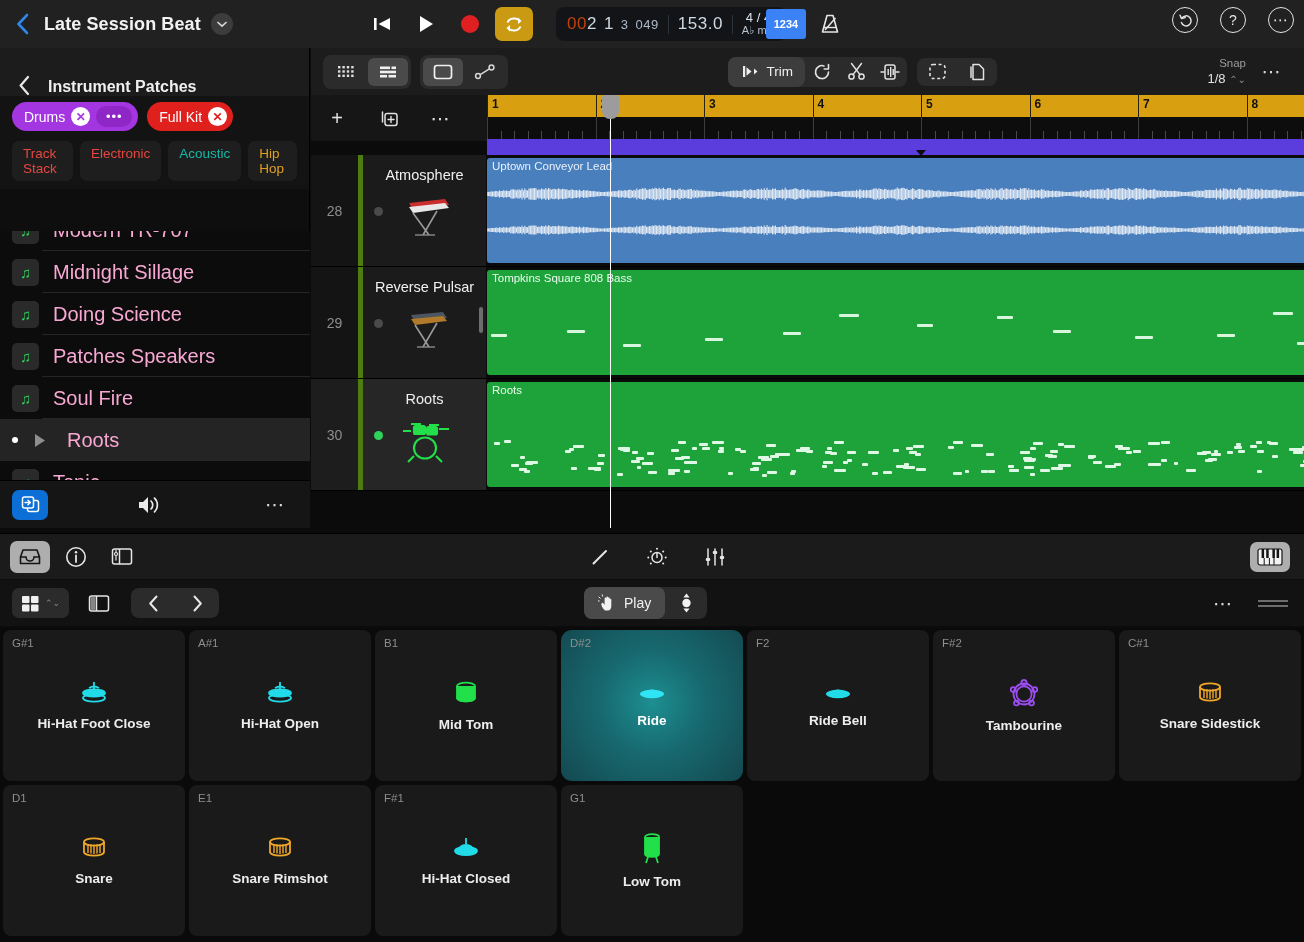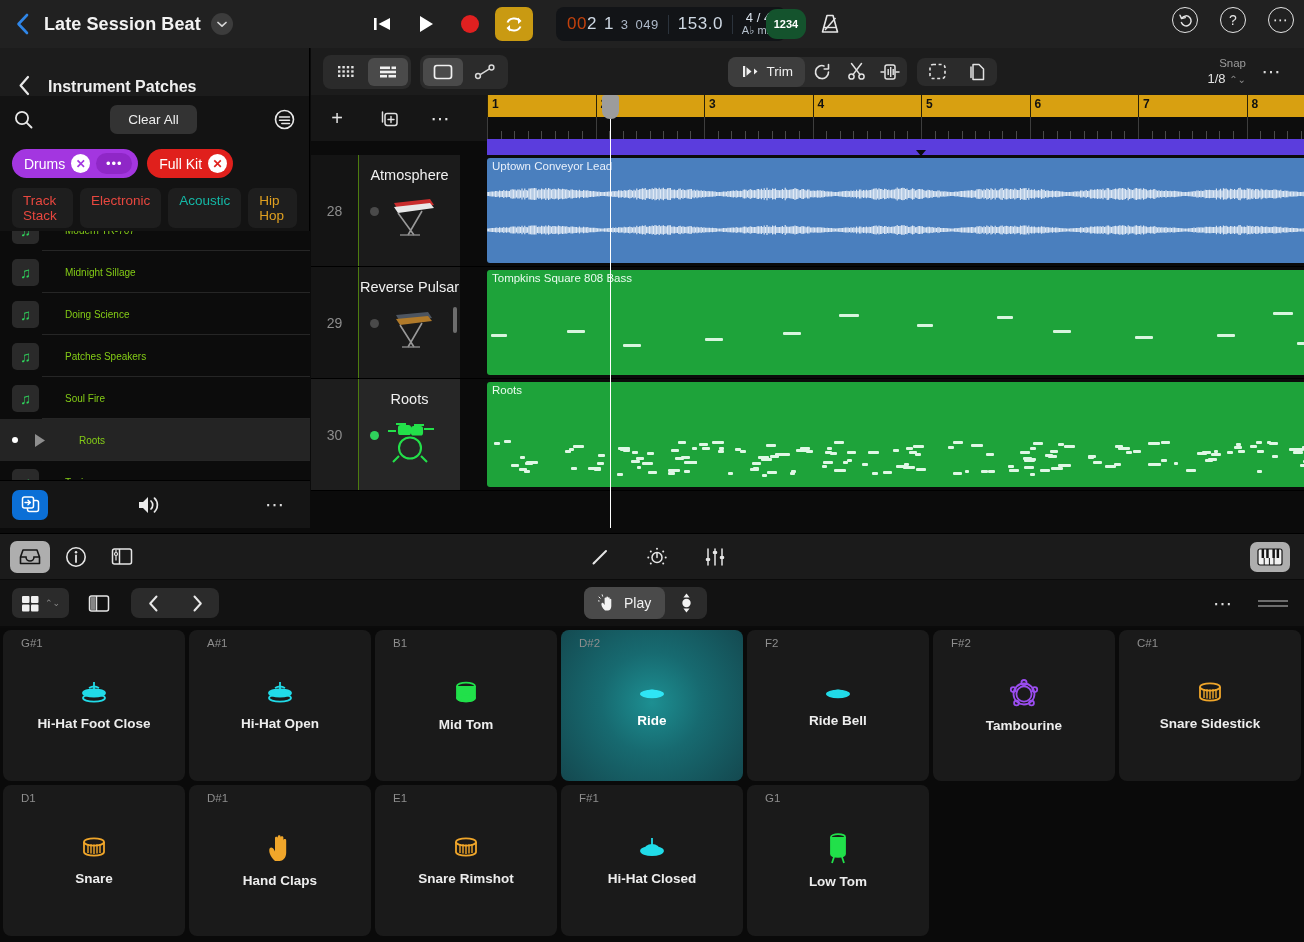--- a/index.html
+++ b/index.html
@@ -43,21 +43,21 @@
   .lcd-seg { display:flex; align-items:baseline; color:#cfd9e4; font-size:17px; letter-spacing:.5px;}
   .lcd-dim { color:#c2410c; }
   .lcd-small { font-size:13px; color:#aebaca; }
   .lcd-div { width:1px; height:19px; background:#2b333c; margin:0 9px; }
   .lcd-sig { display:flex; flex-direction:column; align-items:center; line-height:1.05; }
   .lcd-sig .num { font-size:13px; color:#d7e0ea; }
   .lcd-sig .key { font-size:11px; color:#b6c1cd; }
 
   .count-btn {
     position:absolute; left:766px; top:9px; width:40px; height:30px;
-    border-radius:11px; background:#14532d; display:flex; align-items:center; justify-content:center;
+    border-radius:3px; background:#3b82f6; display:flex; align-items:center; justify-content:center;
     font-size:11px; font-weight:700; color:#fff;
   }
   .metro-btn { position:absolute; left:812px; top:8px; width:36px; height:32px; display:flex; align-items:center; justify-content:center; }
 
   .top-right { position:absolute; right:10px; top:7px; display:flex; gap:22px; align-items:center; }
   .circ-icon { width:26px; height:26px; border-radius:50%; border:1.6px solid #e4e4e4;
     display:flex; align-items:center; justify-content:center; font-size:14px; color:#e4e4e4; }
 
   
   .leftpanel {
@@ -90,21 +90,21 @@
   .cat { background:#1e1e1e; border-radius:7px; padding:5px 11px; font-size:13.5px; }
   .cat.c-red { color:#e8473f; }
   .cat.c-org { color:#14b8a6; }
   .cat.c-amb { color:#e0a020; }
 
   .patchlist { position:absolute; top:183px; left:0; width:310px; height:258px; overflow:hidden; background:#0c0c0c; }
   .patch-row { height:42px; display:flex; align-items:center; padding-left:12px; position:relative; }
   .patch-row .sep { position:absolute; left:42px; right:0; bottom:0; height:1px; background:#262626; }
   .patch-ico { width:27px; height:27px; border-radius:5px; background:#2a2a2a; display:flex;
      align-items:center; justify-content:center; color:#2fd35c; font-size:15px; }
-  .patch-name { margin-left:26px; font-size:10px; color:#84cc16; }
+  .patch-name { margin-left:14px; font-size:20px; color:#f9a8d4; }
   .patch-row.sel { background:#242424; }
   .patch-row.sel .patch-ico { background:transparent; color:#9a9a9a; font-size:15px; }
   .bullet { position:absolute; left:12px; width:6px; height:6px; border-radius:50%; background:#fff; }
   .patch-row.sel .patch-ico { margin-left:14px; }
 
   .lp-bottom { position:absolute; bottom:0; left:0; width:310px; height:48px; background:#151515;
      display:flex; align-items:center; border-top:1px solid #000; }
   .lp-bottom .blue {
     margin-left:12px; width:36px; height:30px; border-radius:7px; background:#0b6fd6;
     display:flex; align-items:center; justify-content:center; }
@@ -137,22 +137,22 @@
   .subruler { position:absolute; top:69px; left:176px; width:817px; height:22px; background:#0d0d0d; }
   .subruler .tick { position:absolute; bottom:0; width:1px; background:#4a4a4a; }
   .markerlane { position:absolute; top:91px; left:176px; width:817px; height:16px; background:#5b3ddd; }
   .markerlane .notch { position:absolute; bottom:-1px; width:0;height:0;
      border-left:5px solid transparent; border-right:5px solid transparent; border-top:6px solid #0b0b0b;}
 
   .tracklanes { position:absolute; top:107px; left:0; width:993px; height:373px; overflow:hidden; }
   .lane { position:relative; height:112px; border-bottom:1px solid #000; }
   .lane-num { position:absolute; left:0; top:0; width:47px; height:100%; background:#141414;
      display:flex; align-items:center; justify-content:center; color:#8d8d8d; font-size:14px; }
-  .lane-head { position:absolute; left:47px; top:0; width:102px; height:100%; background:#1b1b1b;
-     border-left:1px solid #4d7c0f; }
+  .lane-head { position:absolute; left:47px; top:0; width:128px; height:100%; background:#1b1b1b;
+     border-left:5px solid #4d7c0f; }
   .lane.sel .lane-head { background:#262626; }
   .lane.sel .lane-num { background:#1d1d1d; }
   .lane-title { text-align:center; font-size:14.5px; color:#f0f0f0; padding-top:12px; }
   .lane-dot { position:absolute; left:11px; top:52px; width:9px; height:9px; border-radius:50%; background:#4a4a4a; }
   .lane-dot.green { background:#2fd35c; }
   .lane-inst { position:absolute; left:0; right:0; top:40px; display:flex; justify-content:center; }
   .region { position:absolute; left:176px; top:3px; right:-12px; bottom:3px; border-radius:3px; overflow:hidden; }
   .region .rname { font-size:11.5px; padding:2px 5px; color:#eaf2ff; }
   .region.blue { background:#4a7fbe; }
   .region.blue .rname { color:#e8f0fb; }
@@ -185,25 +185,25 @@
   .playseg .b { width:42px; display:flex; align-items:center; justify-content:center; }
   .pb-more { position:absolute; right:70px; color:#dcdcdc; font-size:19px; letter-spacing:2px; }
   .pb-lines { position:absolute; right:16px; width:30px; }
   .pb-lines i { display:block; height:2px; background:#6d6d6d; margin:3px 0; }
 
   
   .pads { position:absolute; left:0; top:628px; width:1304px; height:314px; background:#0a0a0a;
       display:grid; grid-template-columns:repeat(7,1fr); grid-template-rows:1fr 1fr; gap:4px; padding:2px 3px 6px; }
   .pad { position:relative; background:#1a1a1a; border-radius:8px; display:flex;
      flex-direction:column; align-items:center; justify-content:center; }
-  .pad .note { position:absolute; left:18px; top:7px; font-size:11.5px; color:#8e8e8e; }
+  .pad .note { position:absolute; left:9px; top:7px; font-size:11.5px; color:#8e8e8e; }
   .pad .glyph { font-size:27px; line-height:1; margin-bottom:10px; }
   .pad .plabel { font-size:13.5px; font-weight:600; color:#ededed; }
   .pad.lit-teal { background:
-     radial-gradient(circle at 50% 48%, #1d8f92 0%, #176a70 42%, #14484f 100%); }
+     radial-gradient(circle at 50% 48%, #1d8f92 0%, #176a70 42%, #14484f 100%); border-radius: 11px; }
   .pad.lit-teal .plabel { color:#ffffff; }
   .pad.lit-magenta { background:
      radial-gradient(circle at 50% 48%, #a0189b 0%, #6d1263 42%, #3d1030 100%); }
   .pad.lit-magenta .plabel { color:#ffffff; }
   svg { display:block; }
 </style>
 </head>
 <body>
 
 <div class="app">
@@ -293,35 +293,20 @@
   <div class="leftpanel">
     <div class="lp-header">
       <div class="bk">
         <svg width="13" height="21" viewBox="0 0 13 21">
             <path d="M10 2 L2.6 10.5 L10 19" stroke="#e8e8e8" stroke-width="2.2" fill="none" stroke-linecap="round" stroke-linejoin="round"></path>
           </svg>
       </div>
       <div class="ttl">Instrument Patches</div>
     </div>
 
-    <div class="lp-search">
-      <span>
-        <svg width="19" height="19" viewBox="0 0 19 19">
-            <circle cx="8" cy="8" r="6.1" stroke="#e8e8e8" stroke-width="1.8" fill="none"></circle>
-            <path d="M12.6 12.6 L17.5 17.5" stroke="#e8e8e8" stroke-width="1.9" stroke-linecap="round"></path>
-          </svg>
-      </span>
-      <div class="clear-all">Clear All</div>
-      <span>
-        <svg width="21" height="21" viewBox="0 0 21 21">
-            <circle cx="10.5" cy="10.5" r="9" stroke="#e8e8e8" stroke-width="1.6" fill="none"></circle>
-            <path d="M5.5 8 H15.5 M5.5 11.2 H15.5 M7.8 14.4 H15.5" stroke="#e8e8e8" stroke-width="1.5" stroke-linecap="round"></path>
-          </svg>
-      </span>
-    </div>
 
     <div class="lp-tagrow">
       <div class="tag purple">
         <span>Drums</span>
         <span class="x">✕</span>
         <span class="dots">•••</span>
       </div>
       <div class="tag red">
         <span>Full Kit</span>
         <span class="x">✕</span>
@@ -1078,29 +1063,20 @@
             <g stroke="#f0a62a" stroke-width="1.8" fill="none">
               <ellipse cx="15" cy="7" rx="10" ry="3.6"></ellipse>
               <path d="M5 7 V17 a10 3.6 0 0 0 20 0 V7"></path>
               <path d="M9 9 V18 M12 9.3 V18.6 M15 9.4 V19 M18 9.3 V18.6 M21 9 V18" stroke-width="1.4"></path>
             </g>
           </svg>
         </span>
         <span class="plabel">Snare</span>
       </div>
       <div class="pad">
-        <span class="note">D#1</span>
-        <span class="glyph">
-          <svg width="28" height="30" viewBox="0 0 28 30">
-            <path d="M9 28 C4 24 2.5 18 3.6 15.6 C4.6 13.6 6.8 14.4 7.8 16.2 L9 18.6 V5 C9 3.2 11.8 3.2 11.8 5 V15 V3.6 C11.8 1.8 14.6 1.8 14.6 3.6 V15 V4.6 C14.6 2.8 17.4 2.8 17.4 4.6 V15.6 V7.4 C17.4 5.6 20.2 5.6 20.2 7.4 V19.8 C20.2 25 16.6 28 13.8 28 Z" fill="#f0a62a"></path>
-          </svg>
-        </span>
-        <span class="plabel">Hand Claps</span>
-      </div>
-      <div class="pad">
         <span class="note">E1</span>
         <span class="glyph">
           <svg width="30" height="26" viewBox="0 0 30 26">
             <g stroke="#f0a62a" stroke-width="1.8" fill="none">
               <ellipse cx="15" cy="7" rx="10" ry="3.6"></ellipse>
               <path d="M5 7 V17 a10 3.6 0 0 0 20 0 V7"></path>
               <path d="M9 9 V18 M12 9.3 V18.6 M15 9.4 V19 M18 9.3 V18.6 M21 9 V18" stroke-width="1.4"></path>
             </g>
           </svg>
         </span>

